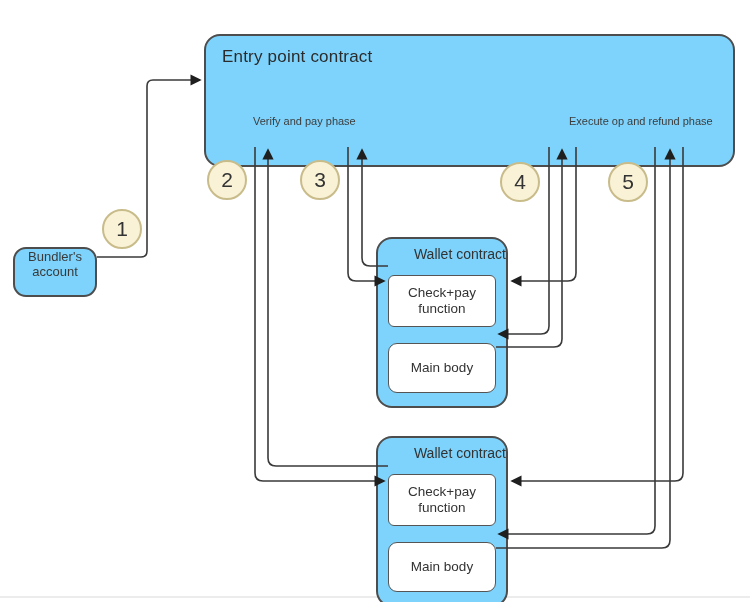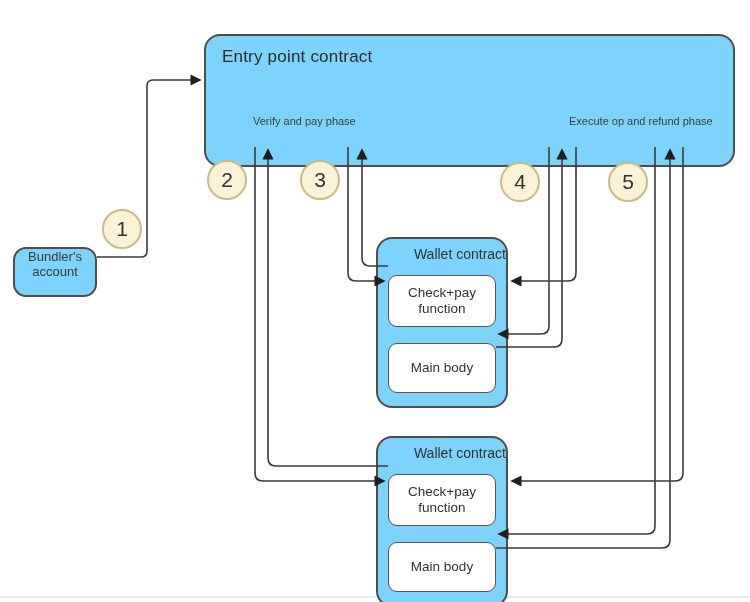--- a/index.html
+++ b/index.html
@@ -20,21 +20,21 @@
   .entry-title{position:absolute;left:16px;top:11px;font-size:17px;letter-spacing:.2px;color:#2b2b2b;}
   .phase-label{position:absolute;top:115px;font-size:11px;color:#3d3d3d;z-index:2;white-space:nowrap;}
   .bundler{left:13px;top:227px;width:84px;height:50px;border-radius:13px;display:flex;justify-content:center;text-align:center;}
   .bundler-label{font-size:13px;line-height:15px;color:#3a3a3a;}
   .wallet{width:132px;height:171px;border-radius:16px;left:376px;}
   .wallet-1{top:217px;}
   .wallet-2{top:416px;}
   .wallet-title{position:absolute;left:0;right:0;top:7px;text-align:right;font-size:14px;color:#333;}
   .inner{position:absolute;left:10px;width:108px;background:#fff;border:1.5px solid #555;border-radius:9px;box-sizing:border-box;
          display:flex;align-items:center;justify-content:center;text-align:center;font-size:13.5px;line-height:16px;color:#333;}
-  .inner-check{top:36px;height:52px;}
+  .inner-check{top:36px;height:52px;border-radius:6px;}
   .inner-main{top:104px;height:50px;justify-content:center;}
   .step{
     position:absolute;width:40px;height:40px;border-radius:50%;box-sizing:border-box;
     background:var(--step-fill);border:2px solid var(--step-border);
     display:flex;align-items:center;justify-content:center;
     font-size:21px;color:#333;z-index:6;
   }
   .step-1{left:102px;top:209px;}
   .step-2{left:207px;top:160px;}
   .step-3{left:300px;top:160px;}

